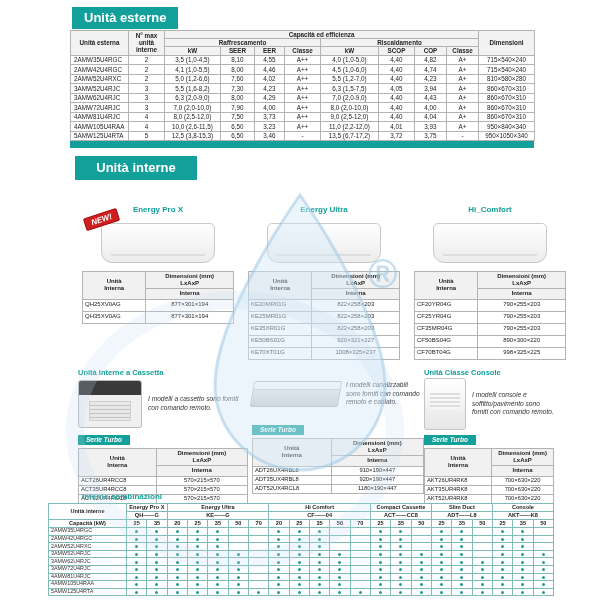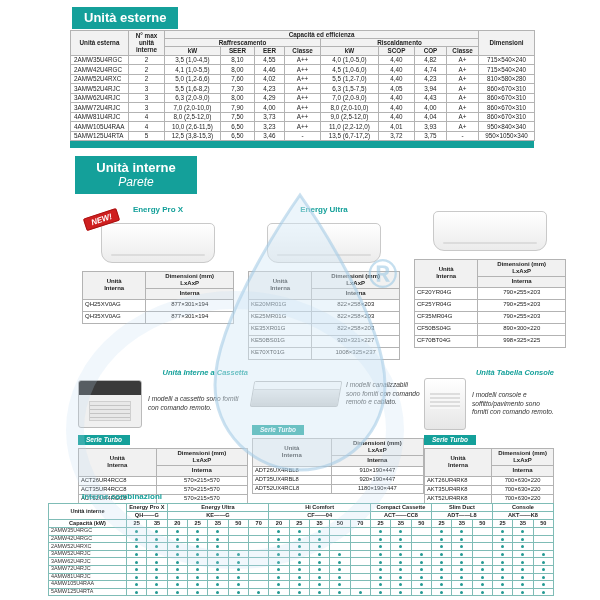--- a/index.html
+++ b/index.html
@@ -35,21 +35,21 @@
   .mini{width:100%;border-collapse:collapse;table-layout:fixed;font-size:6px;margin-top:2px;line-height:1.2;}
   .mini th{background:#f1f1f1;border:1px solid var(--border);font-weight:bold;white-space:pre-line;padding:1px 0;}
   .mini td{border:1px solid var(--border);text-align:center;height:11px;padding:0 1px;}
   .mini td.code{text-align:left;padding-left:2px;}
   .ocard .mini td{height:8px;font-size:5.8px;}
   
   .ocard{position:absolute;top:368px;}
   .o0{left:78px;width:170px;}
   .o1{left:252px;width:172px;}
   .o2{left:424px;width:130px;}
-  .otitle{color:var(--teal);font-weight:bold;font-size:7.5px;text-align:right;height:10px;font-style:italic;}
+  .otitle{color:var(--teal);font-weight:bold;font-size:7.5px;text-align:left;height:10px;}
   .omedia{display:flex;gap:6px;align-items:center;height:48px;margin-top:2px;}
   .odesc{font-style:italic;font-size:6.6px;color:#333;line-height:1.35;flex:1;}
   .img-cassette{width:62px;height:46px;border:1px solid #bbb;border-radius:3px;flex:none;
     background:linear-gradient(#3a3a3a 0 30%,#f0f0f0 30% 100%);position:relative;}
   .img-cassette:after{content:"";position:absolute;left:10px;right:10px;top:20px;bottom:6px;
     background:repeating-linear-gradient(#e8e8e8 0 3px,#c4c4c4 3px 4px);border:1px solid #cfcfcf;}
   .img-duct{width:86px;height:24px;background:linear-gradient(#f2f2f2,#c9c9c9);border:1px solid #b5b5b5;
     transform:skewX(-10deg);border-radius:2px;flex:none;position:relative;}
   .img-duct:after{content:"";position:absolute;left:0;right:0;top:0;height:7px;background:#fafafa;border-bottom:1px solid #ccc;}
   .img-console{width:40px;height:50px;background:linear-gradient(#ffffff,#e6e6e6);border:1px solid #c4c4c4;
@@ -240,21 +240,20 @@
           <td>3,75</td>
           <td>-</td>
           <td>950×1050×340</td>
         </tr>
       </tbody>
     </table>
   <div class="tealbar"></div>
 
   <div class="sec-tag" id="indoor-tag">
     <div class="l1">Unità interne</div>
-    <div class="l2">Parete</div>
   </div>
   <div id="wall-products">
       <div class="wcard c0">
         <div class="wtitle">Energy Pro X</div>
         <div class="wimg">
           <div class="img-wall"></div>
           <span class="new-badge">NEW!</span>
         </div>
         <table class="mini">
           <colgroup>
@@ -323,20 +322,21 @@
               <td>920×321×227</td>
             </tr>
             <tr>
               <td class="code">KE70XT01G</td>
               <td>1008×325×237</td>
             </tr>
           </tbody>
         </table>
       </div>
       <div class="wcard c2">
+        <div class="wtitle">Hi_Comfort</div>
         <div class="wimg">
           <div class="img-wall"></div>
         </div>
         <table class="mini">
           <colgroup>
             <col style="width:42%">
             <col style="width:58%">
           </colgroup>
           <thead>
             <tr>
@@ -441,21 +441,21 @@
             <tr>
               <td class="code">ADT35UX4RBL8</td>
               <td>920×190×447</td>
             </tr>
             <tr>
               <td class="code">ADT52UX4RCL8</td>
               <td>1180×190×447</td>
             </tr>
           </tbody>
         </table></div>
-      <div class="ocard o2"><div class="otitle">Unità Tabella Console</div><div class="omedia">
+      <div class="ocard o2"><div class="otitle">Unità Classe Console</div><div class="omedia">
           <div class="img-console"></div>
           <div class="odesc">I modelli console e soffitto/pavimento sono forniti con comando remoto.</div>
         </div><div class="serie">Serie Turbo</div><table class="mini">
           <colgroup>
             <col style="width:52%">
             <col style="width:48%">
           </colgroup>
           <thead>
             <tr>
               <th rowspan="2">Unità

